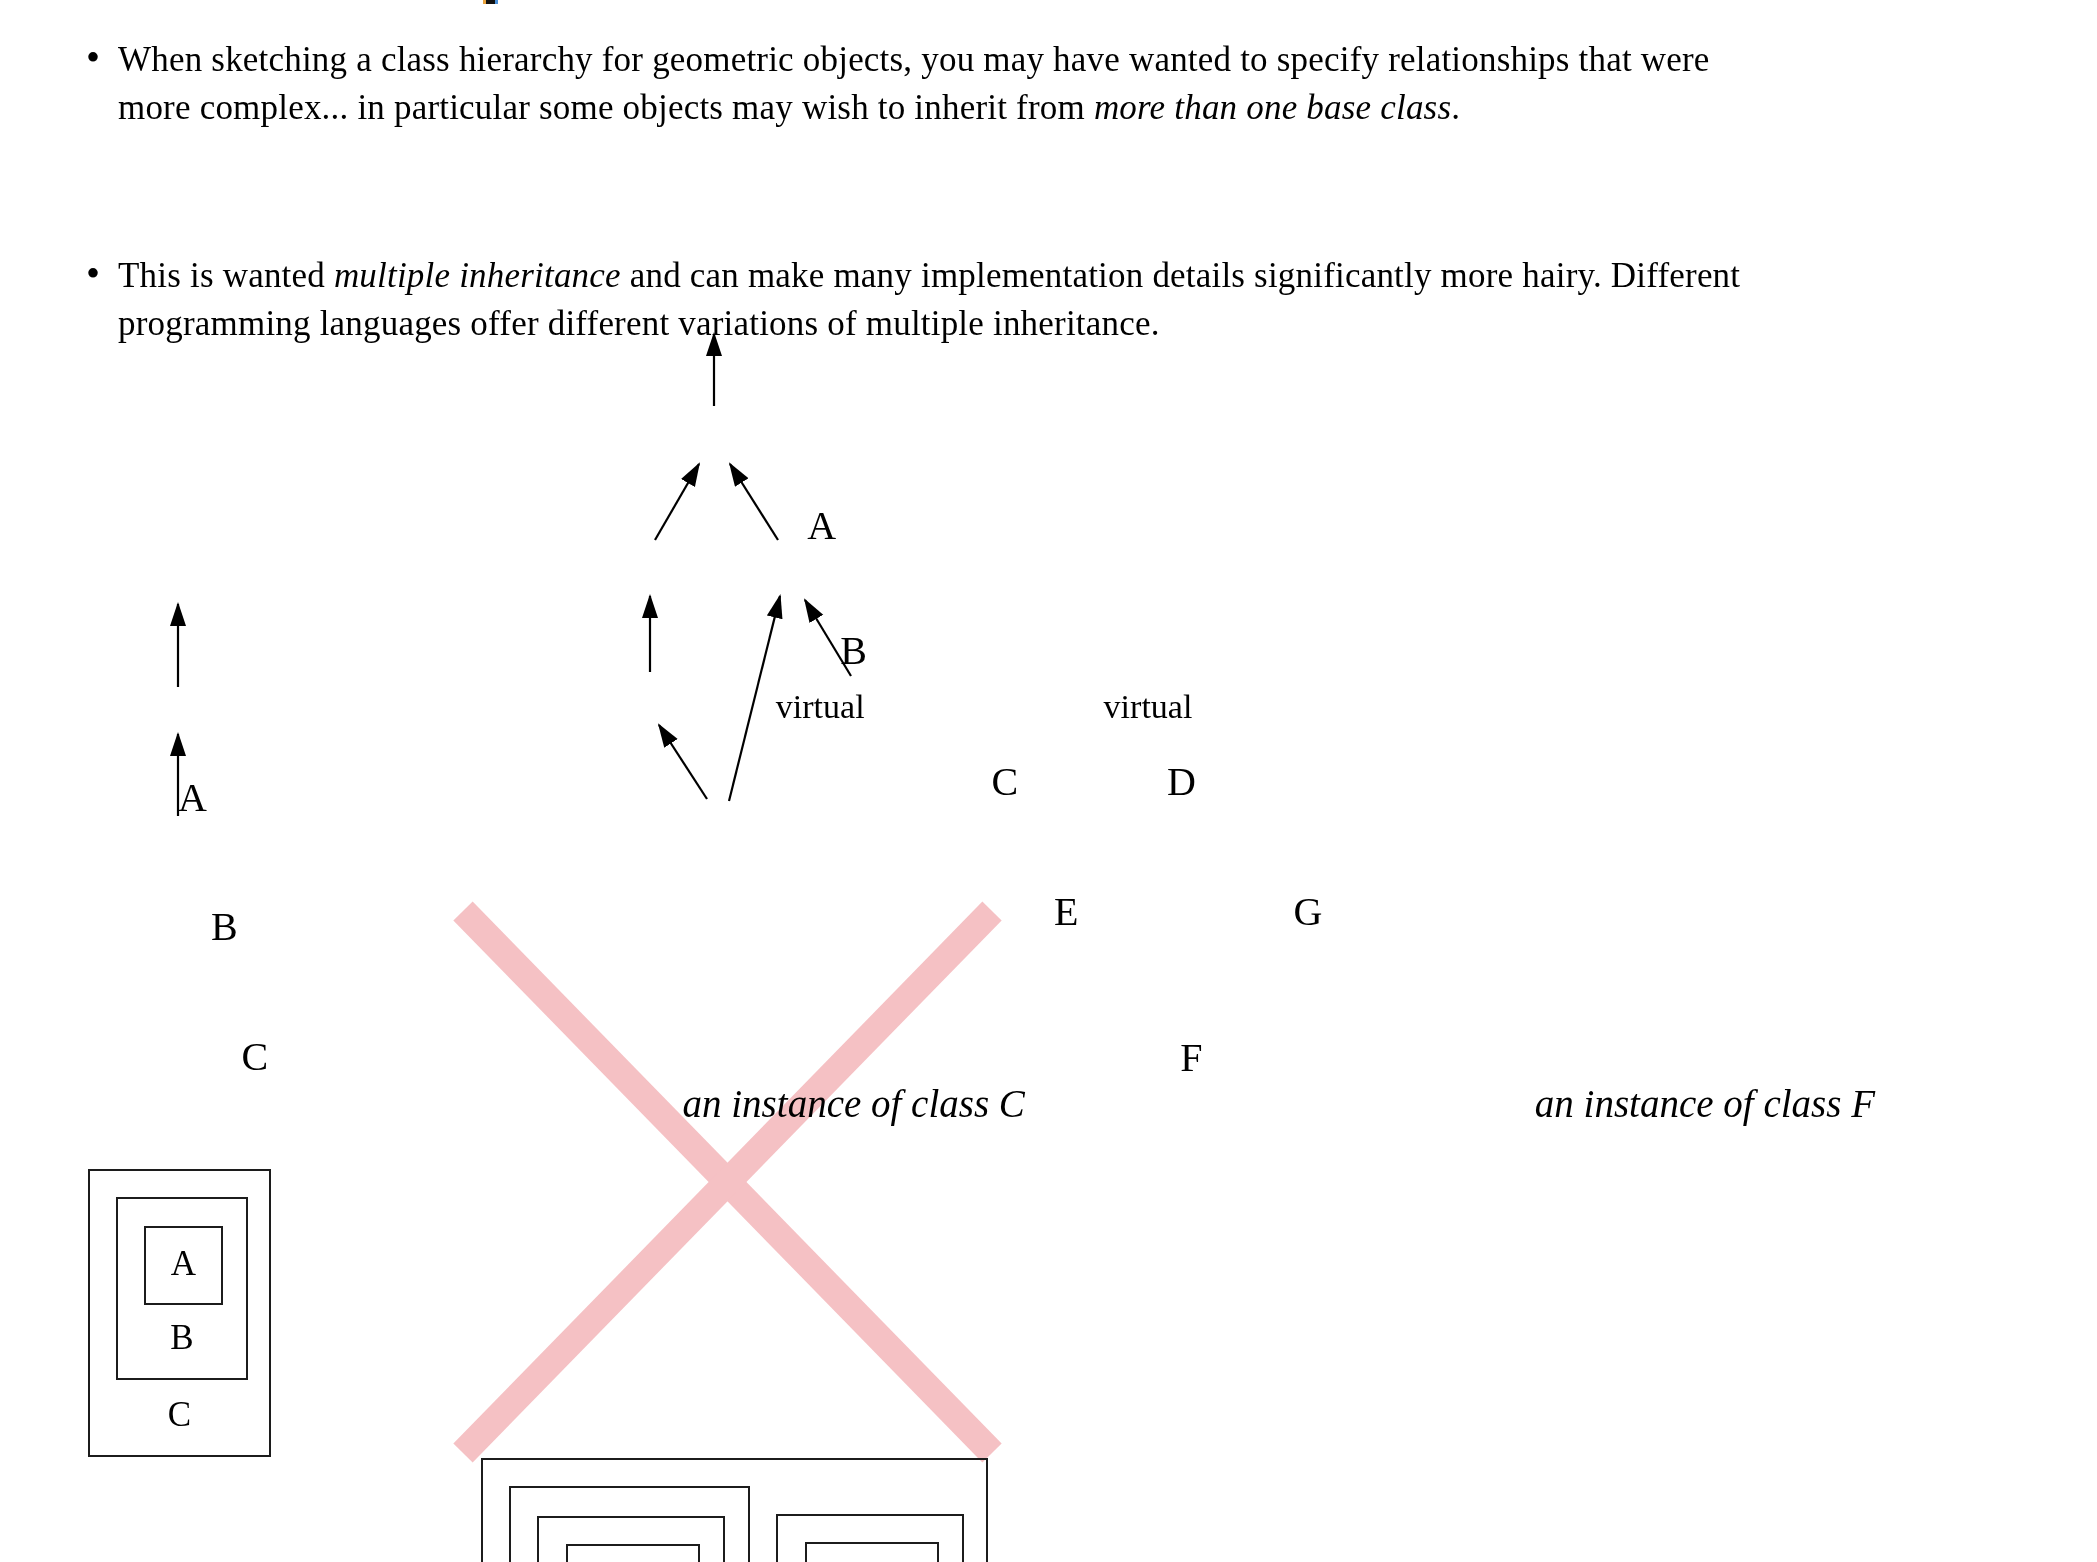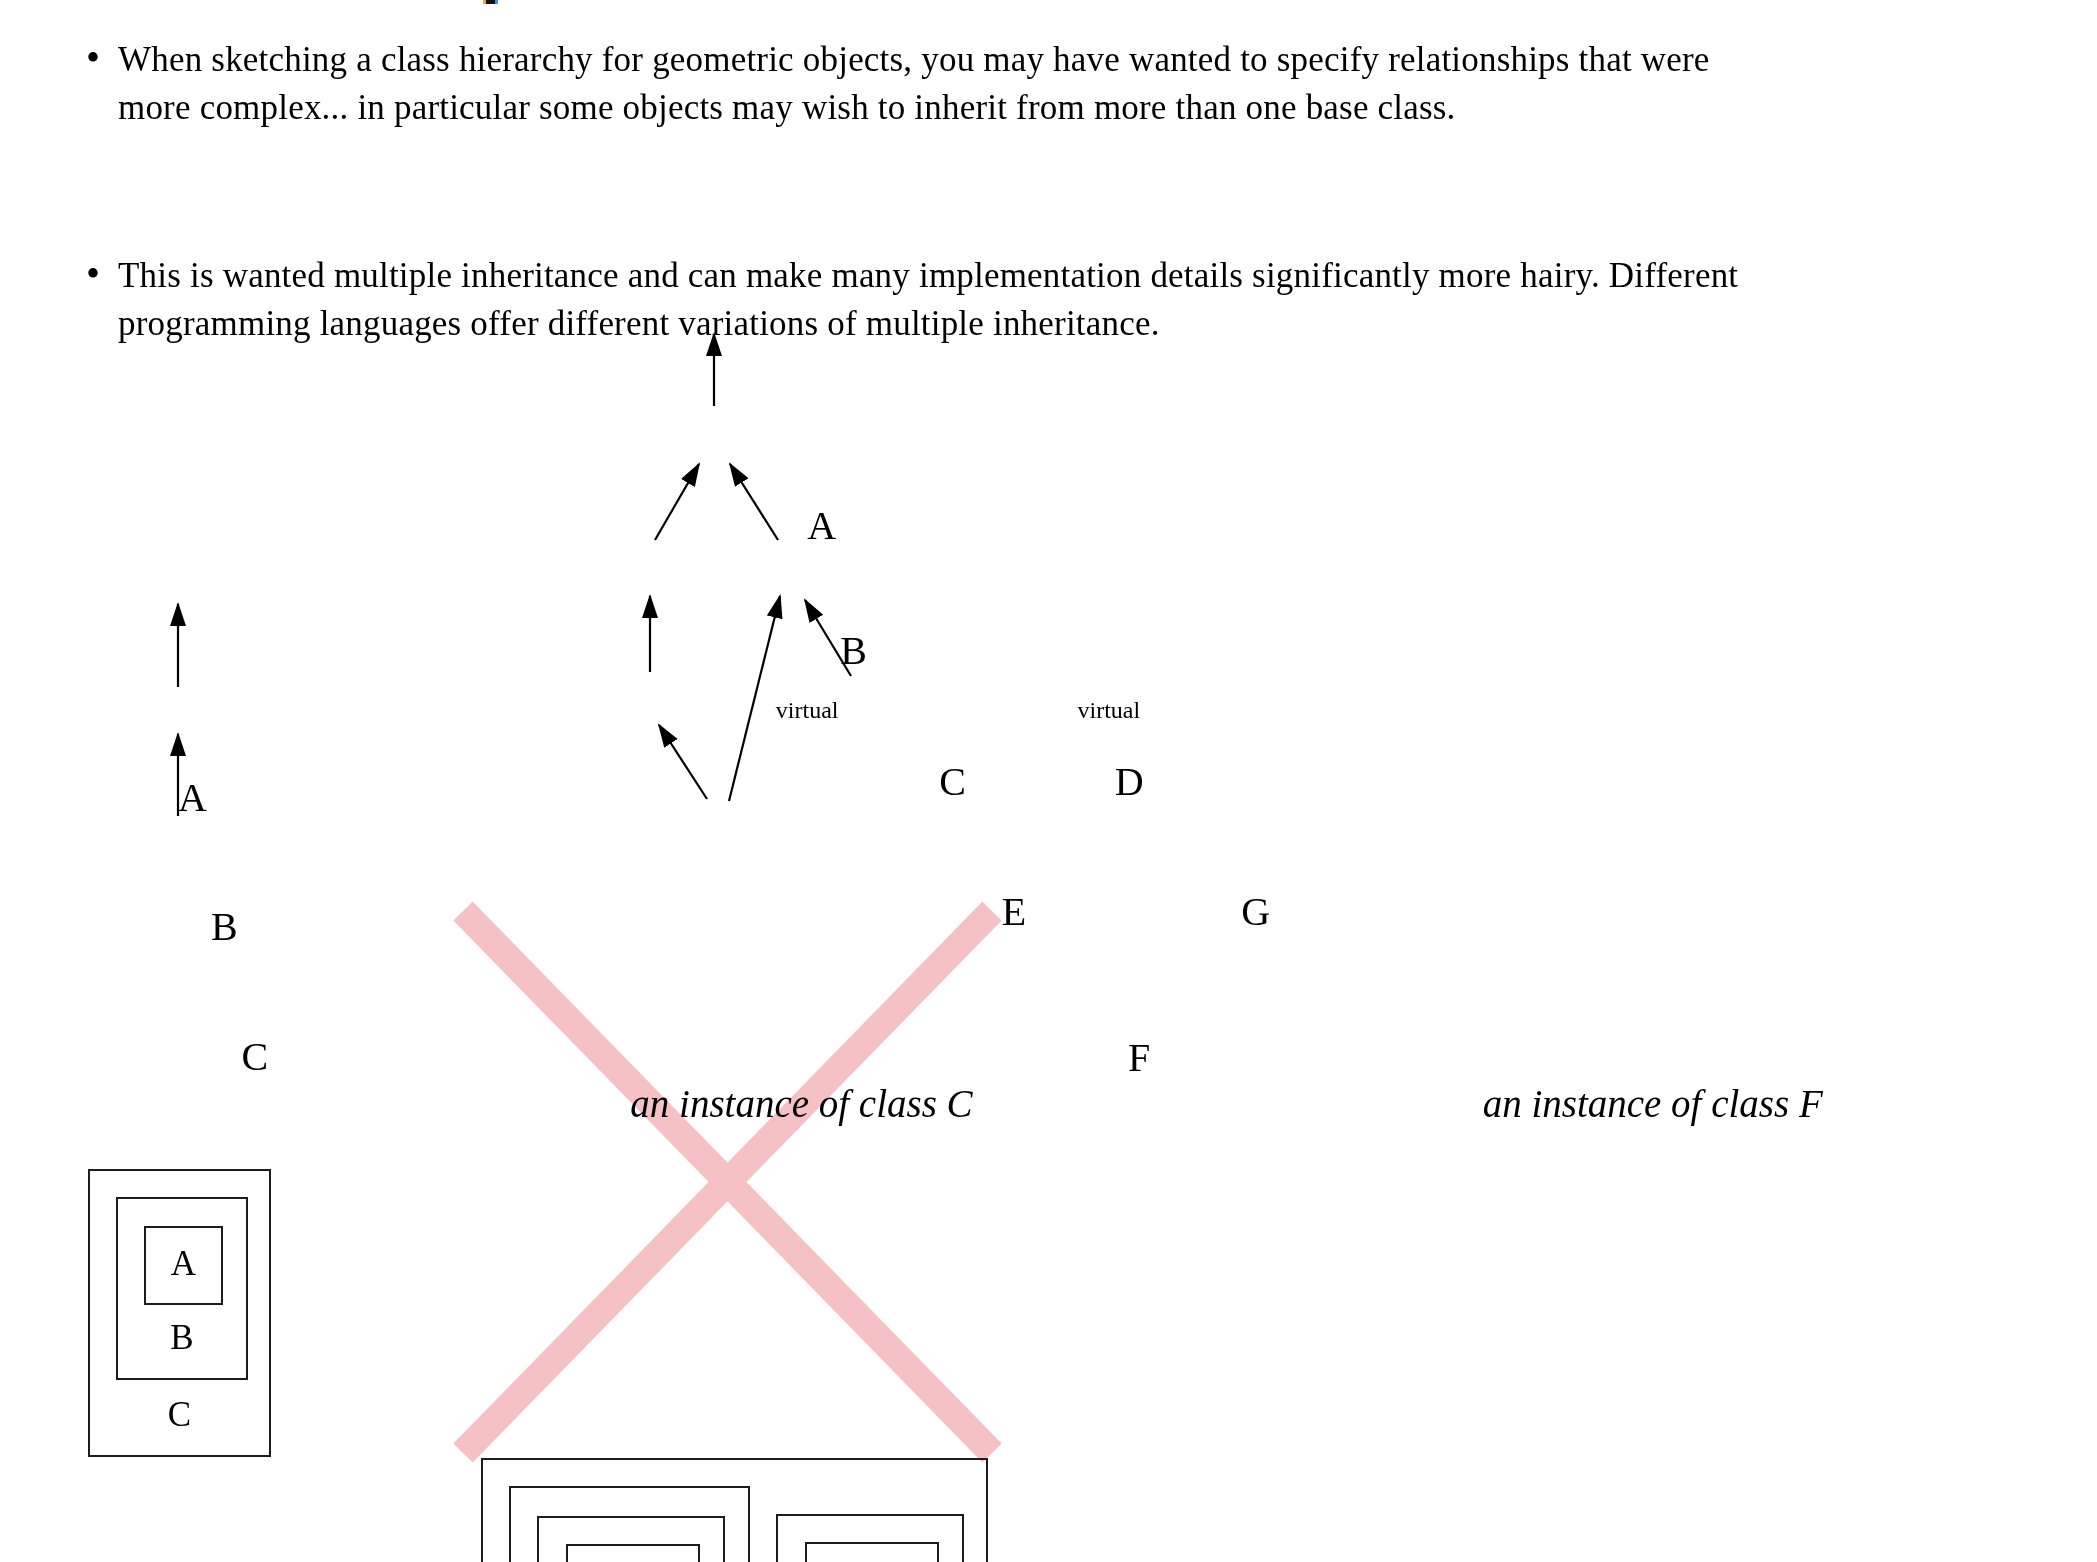--- a/index.html
+++ b/index.html
@@ -2,24 +2,24 @@
 <html><head>
 <meta charset="utf-8">
 <style>
   html,body{margin:0;padding:0;background:#fff;}
   #stage{position:relative;width:2097px;height:1562px;background:#ffffff;overflow:hidden;
          font-family:"Liberation Serif",serif;color:#000;}
   
   .bullet{position:absolute;font-size:35px;line-height:48px;letter-spacing:.2px;}
   .bullet .dot{position:absolute;left:0;top:-2px;font-size:40px;}
   .bullet .btext{display:block;margin-left:32px;}
-  .it{}
+  .it{font-style:italic;}
   
   .node{position:absolute;transform:translate(-50%,-52%);font-size:40px;white-space:nowrap;}
-  .vlabel{position:absolute;transform:translate(-50%,-52%);font-size:24px;white-space:nowrap;}
+  .vlabel{position:absolute;transform:translate(-50%,-52%);font-size:34px;white-space:nowrap;}
   
   .box{position:absolute;border:2px solid #1c1c1c;background:transparent;box-sizing:border-box;}
   .boxlbl{position:absolute;left:0;right:0;text-align:center;font-size:35px;line-height:40px;}
   .lbl-mid{top:50%;transform:translateY(-54%);}
   .cap{position:absolute;transform:translateX(-50%);font-style:italic;font-size:39px;white-space:nowrap;}
   svg#overlay{position:absolute;left:0;top:0;z-index:1;}
   .diagram,.txt{position:relative;z-index:2;}
   #titlefrag{position:absolute;left:483px;top:0;width:15px;height:4px;
              background:linear-gradient(90deg,#e8a33d 0 3px,#111 3px 12px,#4a90d9 12px 15px);}
 </style>

